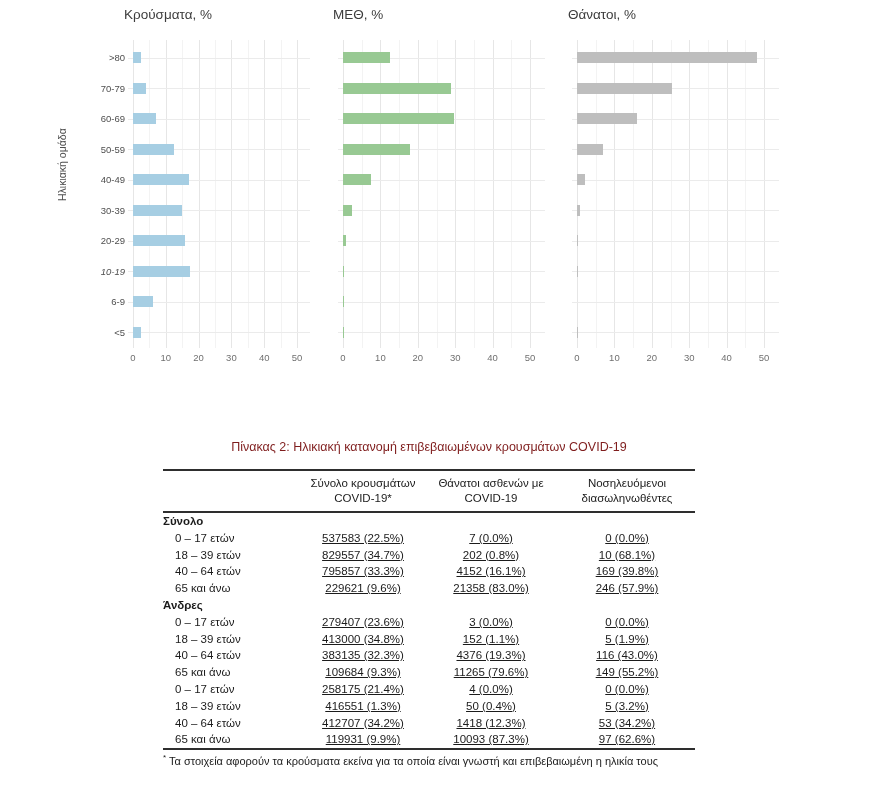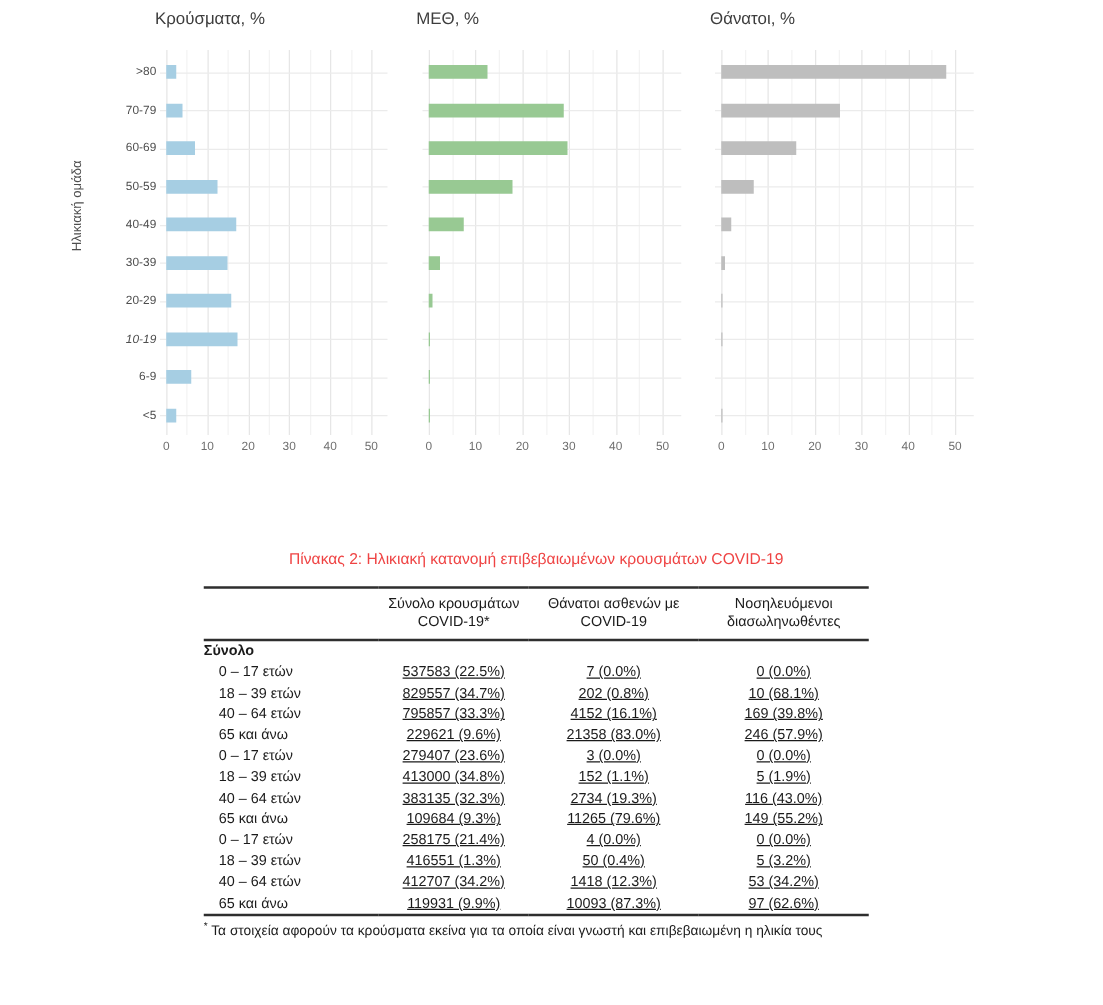--- a/index.html
+++ b/index.html
@@ -18,21 +18,21 @@
   .bar{position:absolute;height:11px;}
   .x-tick{position:absolute;top:352px;width:24px;margin-left:-12px;text-align:center;
     font-size:9.5px;color:#707070;}
   .cat-label{position:absolute;left:83px;width:42px;text-align:right;font-size:9.5px;color:#4e4e4e;}
   .y-axis-title{position:absolute;left:52px;top:185px;width:20px;font-size:10.5px;color:#4e4e4e;
     transform:rotate(-90deg);transform-origin:center;white-space:nowrap;text-align:center;}
   
   .para{position:absolute;left:63px;top:388px;width:806px;font-size:12.5px;line-height:23px;color:#1b1b1b;}
   
   .tblblock{position:absolute;left:163px;top:440px;width:532px;}
-  .caption{text-align:center;font-size:12.5px;color:#ef4444;}
+  .caption{text-align:center;font-size:12.5px;color:#7f1d1d;}
   table{border-collapse:collapse;table-layout:fixed;width:532px;margin-top:15px;
     font-size:11.5px;color:#1b1b1b;border-top:2px solid #2e2e2e;border-bottom:2px solid #2e2e2e;}
   thead tr{border-bottom:2px solid #2e2e2e;}
   th{font-weight:normal;text-align:center;padding:5px 0;line-height:15px;vertical-align:middle;}
   td{height:16.8px;padding:0;line-height:16.8px;vertical-align:middle;box-sizing:border-box;}
   td.num{text-align:center;text-decoration:underline;}
   td.rowlabel{padding-left:12px;text-align:left;}
   td.seclabel{font-weight:bold;text-align:left;}
   .footnote{margin-top:3px;font-size:11px;color:#1b1b1b;}
   .footnote sup{font-size:8px;}
@@ -223,35 +223,41 @@
             <td class="num">4152 (16.1%)</td>
             <td class="num">169 (39.8%)</td>
           </tr>
           <tr>
             <td class="rowlabel">65 και άνω</td>
             <td class="num">229621 (9.6%)</td>
             <td class="num">21358 (83.0%)</td>
             <td class="num">246 (57.9%)</td>
           </tr>
           <tr>
+            <td class="seclabel">Άνδρες</td>
+            <td></td>
+            <td></td>
+            <td></td>
+          </tr>
+          <tr>
             <td class="rowlabel">0 – 17 ετών</td>
             <td class="num">279407 (23.6%)</td>
             <td class="num">3 (0.0%)</td>
             <td class="num">0 (0.0%)</td>
           </tr>
           <tr>
             <td class="rowlabel">18 – 39 ετών</td>
             <td class="num">413000 (34.8%)</td>
             <td class="num">152 (1.1%)</td>
             <td class="num">5 (1.9%)</td>
           </tr>
           <tr>
             <td class="rowlabel">40 – 64 ετών</td>
             <td class="num">383135 (32.3%)</td>
-            <td class="num">2734 (19.3%)</td>
+            <td class="num">4376 (19.3%)</td>
             <td class="num">116 (43.0%)</td>
           </tr>
           <tr>
             <td class="rowlabel">65 και άνω</td>
             <td class="num">109684 (9.3%)</td>
             <td class="num">11265 (79.6%)</td>
             <td class="num">149 (55.2%)</td>
           </tr>
           <tr>
             <td class="rowlabel">0 – 17 ετών</td>

